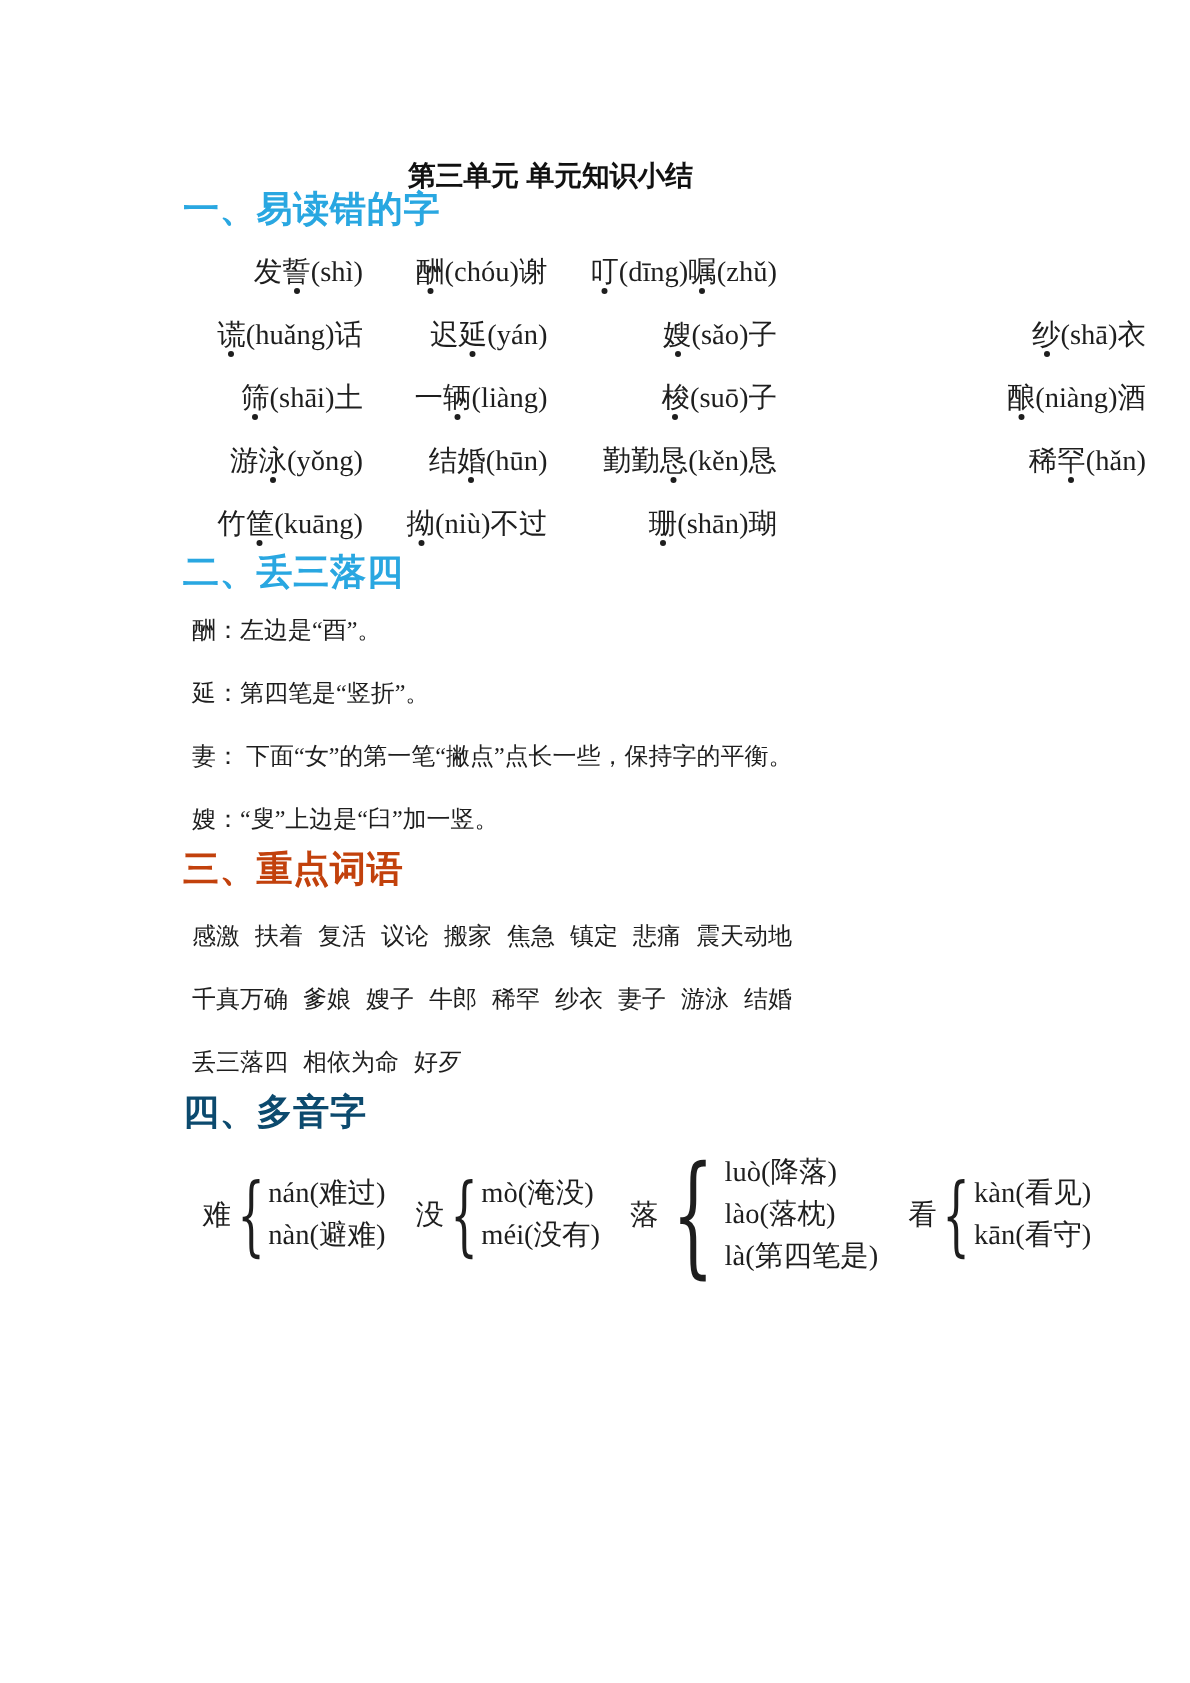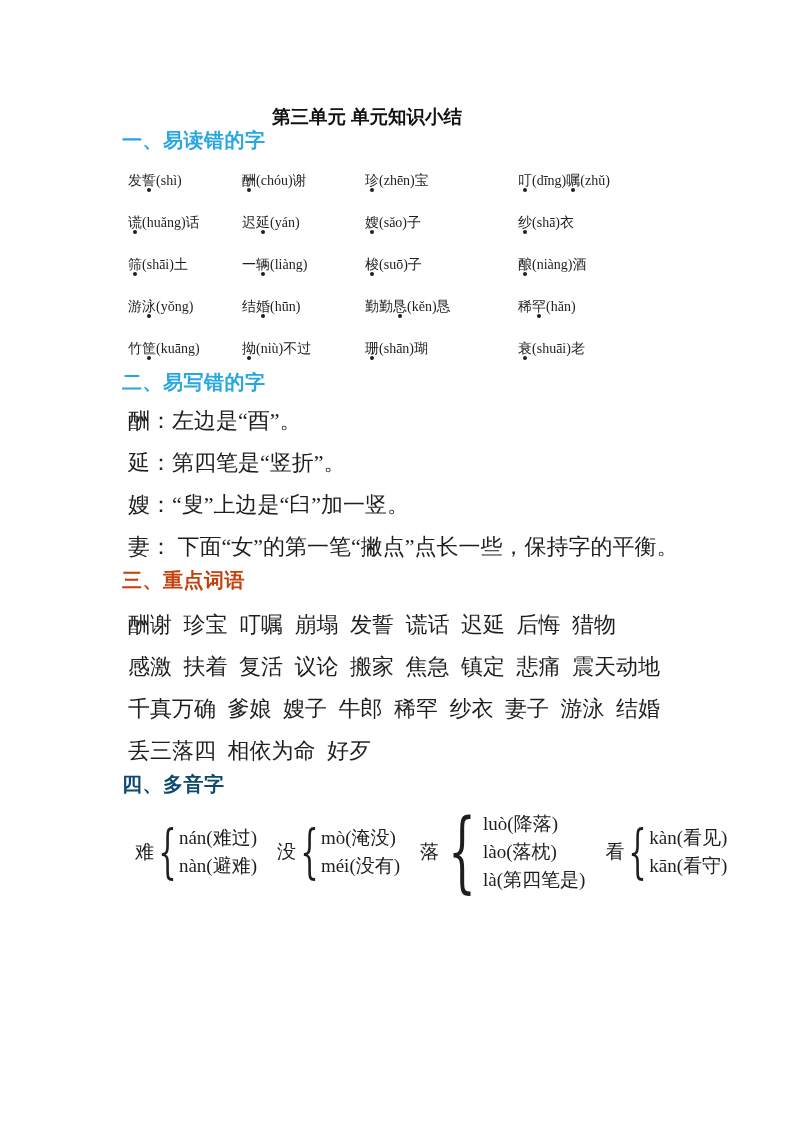--- a/index.html
+++ b/index.html
@@ -8,41 +8,41 @@
     padding:105px 29px 0 122px;overflow:hidden;
     font-family:"Liberation Serif","DejaVu Serif",serif;color:#1e1e1e;
   }
   .title{
     font-family:"Liberation Sans","DejaVu Sans",sans-serif;
     font-weight:700;font-size:18.5px;line-height:23px;color:#111;
     width:490px;text-align:center;margin:0;
   }
   h2.sec{
     font-family:"Liberation Sans","DejaVu Sans",sans-serif;
-    font-weight:700;font-size:20px;line-height:24px;margin:0;
+    font-weight:700;font-size:24px;line-height:24px;margin:0;
     letter-spacing:.5px;color:#29a7e1;
   }
   .sec1{margin-top:19px}
   .sec2{margin-top:10px}
   .sec3{margin-top:8px}
   .sec4{margin-top:12px}
   .s1-grid{margin:8px 0 0 6px}
   .s1-row{
     display:grid;grid-template-columns:114px 123px 153px auto;
-    height:42px;align-items:center;font-size:14px;
+    height:42px;align-items:center;font-size:19px;text-align:right;
   }
   .s1-cell{white-space:nowrap}
   .dot{position:relative}
   .dot::after{
     content:"";position:absolute;left:50%;bottom:-4px;transform:translateX(-50%);
     width:4px;height:4px;border-radius:50%;background:#1e1e1e;
   }
   .lines{margin:6px 0 0 6px}
   .words{margin-top:12px}
-  .line{height:42px;line-height:42px;font-size:22px;white-space:nowrap}
+  .line{height:42px;line-height:42px;font-size:16px;white-space:nowrap}
   .words .line{word-spacing:6px}
   .poly-row{display:flex;align-items:center;gap:20px;margin:14px 0 0 13px}
   .poly-group{display:flex;align-items:center}
   .poly-char{font-size:19px}
   .brace{
     display:inline-block;font-family:"DejaVu Serif",serif;font-weight:400;
     line-height:.9;transform:scaleX(.5);margin:0 -7px 0 -5px;color:#1e1e1e;
   }
   .brace.n2{font-size:58px}
   .brace.n3{font-size:88px}
@@ -53,21 +53,20 @@
 <body>
 
 <div class="page">
   <div class="title">第三单元 单元知识小结</div>
 
   <h2 class="sec sec1" style="color: rgb(41, 167, 225);">一、易读错的字</h2>
   <div class="s1-grid" id="s1">
       <div class="s1-row">
         <div class="s1-cell"><span>发</span><span class="dot">誓</span><span>(</span><span>s</span><span>h</span><span>ì</span><span>)</span></div>
         <div class="s1-cell"><span class="dot">酬</span><span>(</span><span>c</span><span>h</span><span>ó</span><span>u</span><span>)</span><span>谢</span></div>
-        <div class="s1-cell"><span class="dot">珍</span><span>(</span><span>z</span><span>h</span><span>ē</span><span>n</span><span>)</span><span>宝</span></div>
         <div class="s1-cell"><span class="dot">叮</span><span>(</span><span>d</span><span>ī</span><span>n</span><span>g</span><span>)</span><span class="dot">嘱</span><span>(</span><span>z</span><span>h</span><span>ǔ</span><span>)</span></div>
       </div>
       <div class="s1-row">
         <div class="s1-cell"><span class="dot">谎</span><span>(</span><span>h</span><span>u</span><span>ǎ</span><span>n</span><span>g</span><span>)</span><span>话</span></div>
         <div class="s1-cell"><span>迟</span><span class="dot">延</span><span>(</span><span>y</span><span>á</span><span>n</span><span>)</span></div>
         <div class="s1-cell"><span class="dot">嫂</span><span>(</span><span>s</span><span>ǎ</span><span>o</span><span>)</span><span>子</span></div>
         <div class="s1-cell"><span class="dot">纱</span><span>(</span><span>s</span><span>h</span><span>ā</span><span>)</span><span>衣</span></div>
       </div>
       <div class="s1-row">
         <div class="s1-cell"><span class="dot">筛</span><span>(</span><span>s</span><span>h</span><span>ā</span><span>i</span><span>)</span><span>土</span></div>
@@ -78,35 +77,33 @@
       <div class="s1-row">
         <div class="s1-cell"><span>游</span><span class="dot">泳</span><span>(</span><span>y</span><span>ǒ</span><span>n</span><span>g</span><span>)</span></div>
         <div class="s1-cell"><span>结</span><span class="dot">婚</span><span>(</span><span>h</span><span>ū</span><span>n</span><span>)</span></div>
         <div class="s1-cell"><span>勤</span><span>勤</span><span class="dot">恳</span><span>(</span><span>k</span><span>ě</span><span>n</span><span>)</span><span>恳</span></div>
         <div class="s1-cell"><span>稀</span><span class="dot">罕</span><span>(</span><span>h</span><span>ǎ</span><span>n</span><span>)</span></div>
       </div>
       <div class="s1-row">
         <div class="s1-cell"><span>竹</span><span class="dot">筐</span><span>(</span><span>k</span><span>u</span><span>ā</span><span>n</span><span>g</span><span>)</span></div>
         <div class="s1-cell"><span class="dot">拗</span><span>(</span><span>n</span><span>i</span><span>ù</span><span>)</span><span>不</span><span>过</span></div>
         <div class="s1-cell"><span class="dot">珊</span><span>(</span><span>s</span><span>h</span><span>ā</span><span>n</span><span>)</span><span>瑚</span></div>
-        <div class="s1-cell"><span class="dot">衰</span><span>(</span><span>s</span><span>h</span><span>u</span><span>ā</span><span>i</span><span>)</span><span>老</span></div>
       </div>
     </div>
 
-  <h2 class="sec sec2" style="color: rgb(41, 167, 225);">二、易写错的字</h2>
+  <h2 class="sec sec2" style="color: rgb(41, 167, 225);">二、丢三落四</h2>
   <div class="lines" id="s2">
       <div class="line">酬：左边是“酉”。</div>
       <div class="line">延：第四笔是“竖折”。</div>
+      <div class="line">妻： 下面“女”的第一笔“撇点”点长一些，保持字的平衡。</div>
       <div class="line">嫂：“叟”上边是“臼”加一竖。</div>
-      <div class="line">妻： 下面“女”的第一笔“撇点”点长一些，保持字的平衡。</div>
     </div>
 
   <h2 class="sec sec3" style="color: #c2410c;">三、重点词语</h2>
   <div class="lines words" id="s3">
-      <div class="line">酬谢 珍宝 叮嘱 崩塌 发誓 谎话 迟延 后悔 猎物</div>
       <div class="line">感激 扶着 复活 议论 搬家 焦急 镇定 悲痛 震天动地</div>
       <div class="line">千真万确 爹娘 嫂子 牛郎 稀罕 纱衣 妻子 游泳 结婚</div>
       <div class="line">丢三落四 相依为命 好歹</div>
     </div>
 
   <h2 class="sec sec4" style="color: #0c4a6e;">四、多音字</h2>
   <div class="poly-row" id="s4">
       <div class="poly-group">
         <span class="poly-char">难</span>
         <span class="brace n2">{</span>

